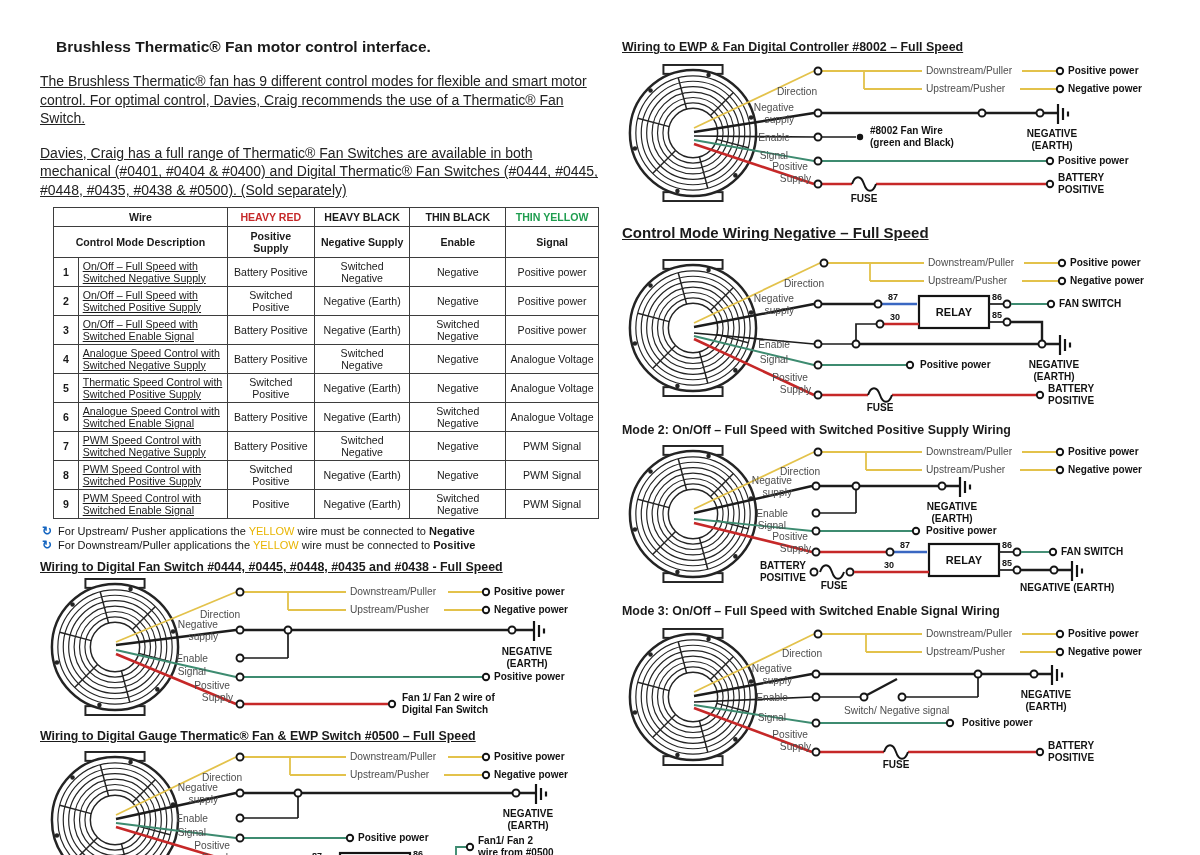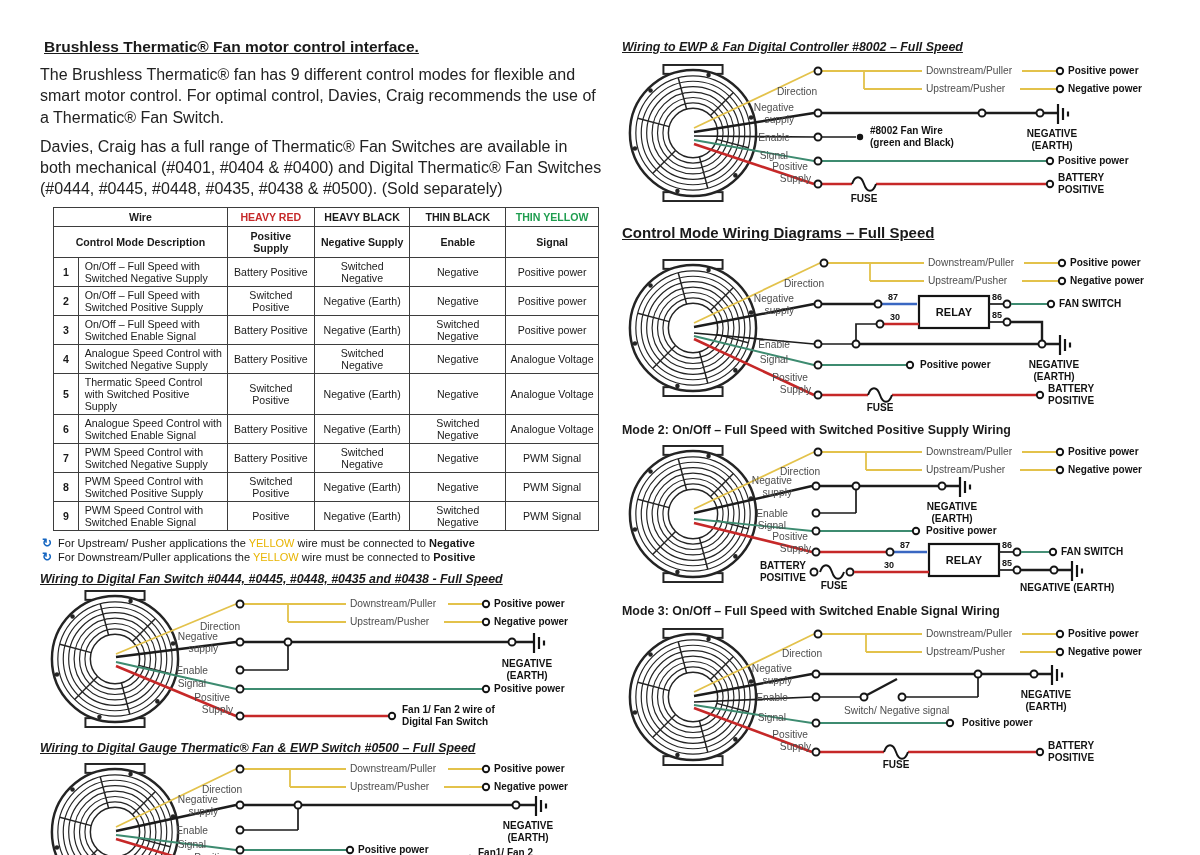--- a/index.html
+++ b/index.html
@@ -1,33 +1,33 @@
 <!DOCTYPE html>
 <html><head>
 <meta charset="utf-8">
 <style>
   html,body{margin:0;padding:0;}
   body{width:1200px;height:855px;position:relative;background:#fcfcfa;font-family:"Liberation Sans",sans-serif;color:#1a1a1a;overflow:hidden;}
   .page{position:absolute;inset:0;background:#fff;}
   .col-left{position:absolute;left:40px;top:30px;width:562px;}
   .col-right{position:absolute;left:622px;top:40px;width:556px;}
-  .main-title{font-size:15.5px;font-weight:bold;text-decoration:underline;margin:8px 0 6px 4px;}
-  .para{font-size:16px;line-height:1.33;margin:8px 0 7px 0;color:#222;}
+  .main-title{font-size:15.5px;font-weight:bold;margin:8px 0 6px 16px;}
+  .para{font-size:14px;line-height:1.33;margin:16px 0 7px 0;color:#222;text-decoration:underline;}
   table.modes{border-collapse:collapse;width:546px;margin:2px 0 6px 13px;border-radius:20px;}
   table.modes th,table.modes td{border:1px solid #3d3d3d;font-size:10.6px;padding:2px 4px;text-align:center;vertical-align:middle;}
   table.modes th{font-weight:bold;padding:3px 4px;}
-  table.modes td.desc{text-align:left;padding-left:6px;}
+  table.modes td.desc{text-align:left;text-decoration:underline;}
   table.modes td.num{font-weight:bold;width:16px;}
   .th-red{color:#c62a2a;}
   .th-green{color:#1f9d4f;}
   .note{display:flex;align-items:flex-start;font-size:11px;margin:1px 0;color:#161616;}
   .note .bullet{color:#1565c0;font-weight:bold;margin:0 6px 0 2px;font-size:12px;line-height:1.1;}
   .note .hl{color:#e8b400;font-weight:normal;white-space:pre;}
   .note b{white-space:pre;}
-  .diag-title{font-size:12.4px;font-weight:bold;text-decoration:underline;margin:8px 0 2px 0;font-style:italic;}
+  .diag-title{font-size:12.4px;font-weight:bold;text-decoration:underline;margin:8px 0 2px 0;}
   .section-title{font-size:15px;font-weight:bold;text-decoration:underline;margin:10px 0 8px 0;}
   .mode-title{font-size:12.4px;font-weight:bold;margin:9px 0 2px 0;}
   svg.diag{display:block;}
   
   .wy{stroke:#e3c24b;stroke-width:1.8;fill:none;}
   .wk{stroke:#1c1c1c;stroke-width:2.4;fill:none;}
   .wkt{stroke:#1c1c1c;stroke-width:1.7;fill:none;}
   .wg{stroke:#3d8b70;stroke-width:1.9;fill:none;}
   .wr{stroke:#c62828;stroke-width:2.6;fill:none;}
   .wb{stroke:#3a67c2;stroke-width:2.6;fill:none;}
@@ -361,21 +361,21 @@
         <path class="fuse" d="M230,128 c3,-9 9,-9 12,0 c3,9 9,9 12,0"></path>
         <circle class="node" cx="428" cy="128" r="3.2"></circle>
         <text class="lbl" x="186" y="114" text-anchor="end">Positive</text>
         <text class="lbl" x="189" y="126" text-anchor="end">Supply</text>
         <text class="end" x="436" y="125">BATTERY</text>
         <text class="end" x="436" y="137">POSITIVE</text>
         <text class="end" x="242" y="146" text-anchor="middle">FUSE</text>
       </g>
     </svg>
 
-    <div class="section-title">Control Mode Wiring Diagrams – Full Speed</div>
+    <div class="section-title">Control Mode Wiring Negative – Full Speed</div>
 
     <svg class="diag" width="545" height="165" viewBox="0 0 545 165">
       <use href="#fanSym" x="2" y="10" width="138" height="138"></use>
       <g>
         <path class="wy" d="M72,74 L198,14"></path>
           <path class="wy" d="M206,14 H302 M402,14 H436 M248,14 V32 M248,32 H302 M400,32 H436"></path>
         <circle class="node" cx="202" cy="14" r="3.5"></circle>
           <circle class="node" cx="440" cy="14" r="3.2"></circle>
           <circle class="node" cx="440" cy="32" r="3.2"></circle>
         <text class="lbl" x="162" y="38">Direction</text>

